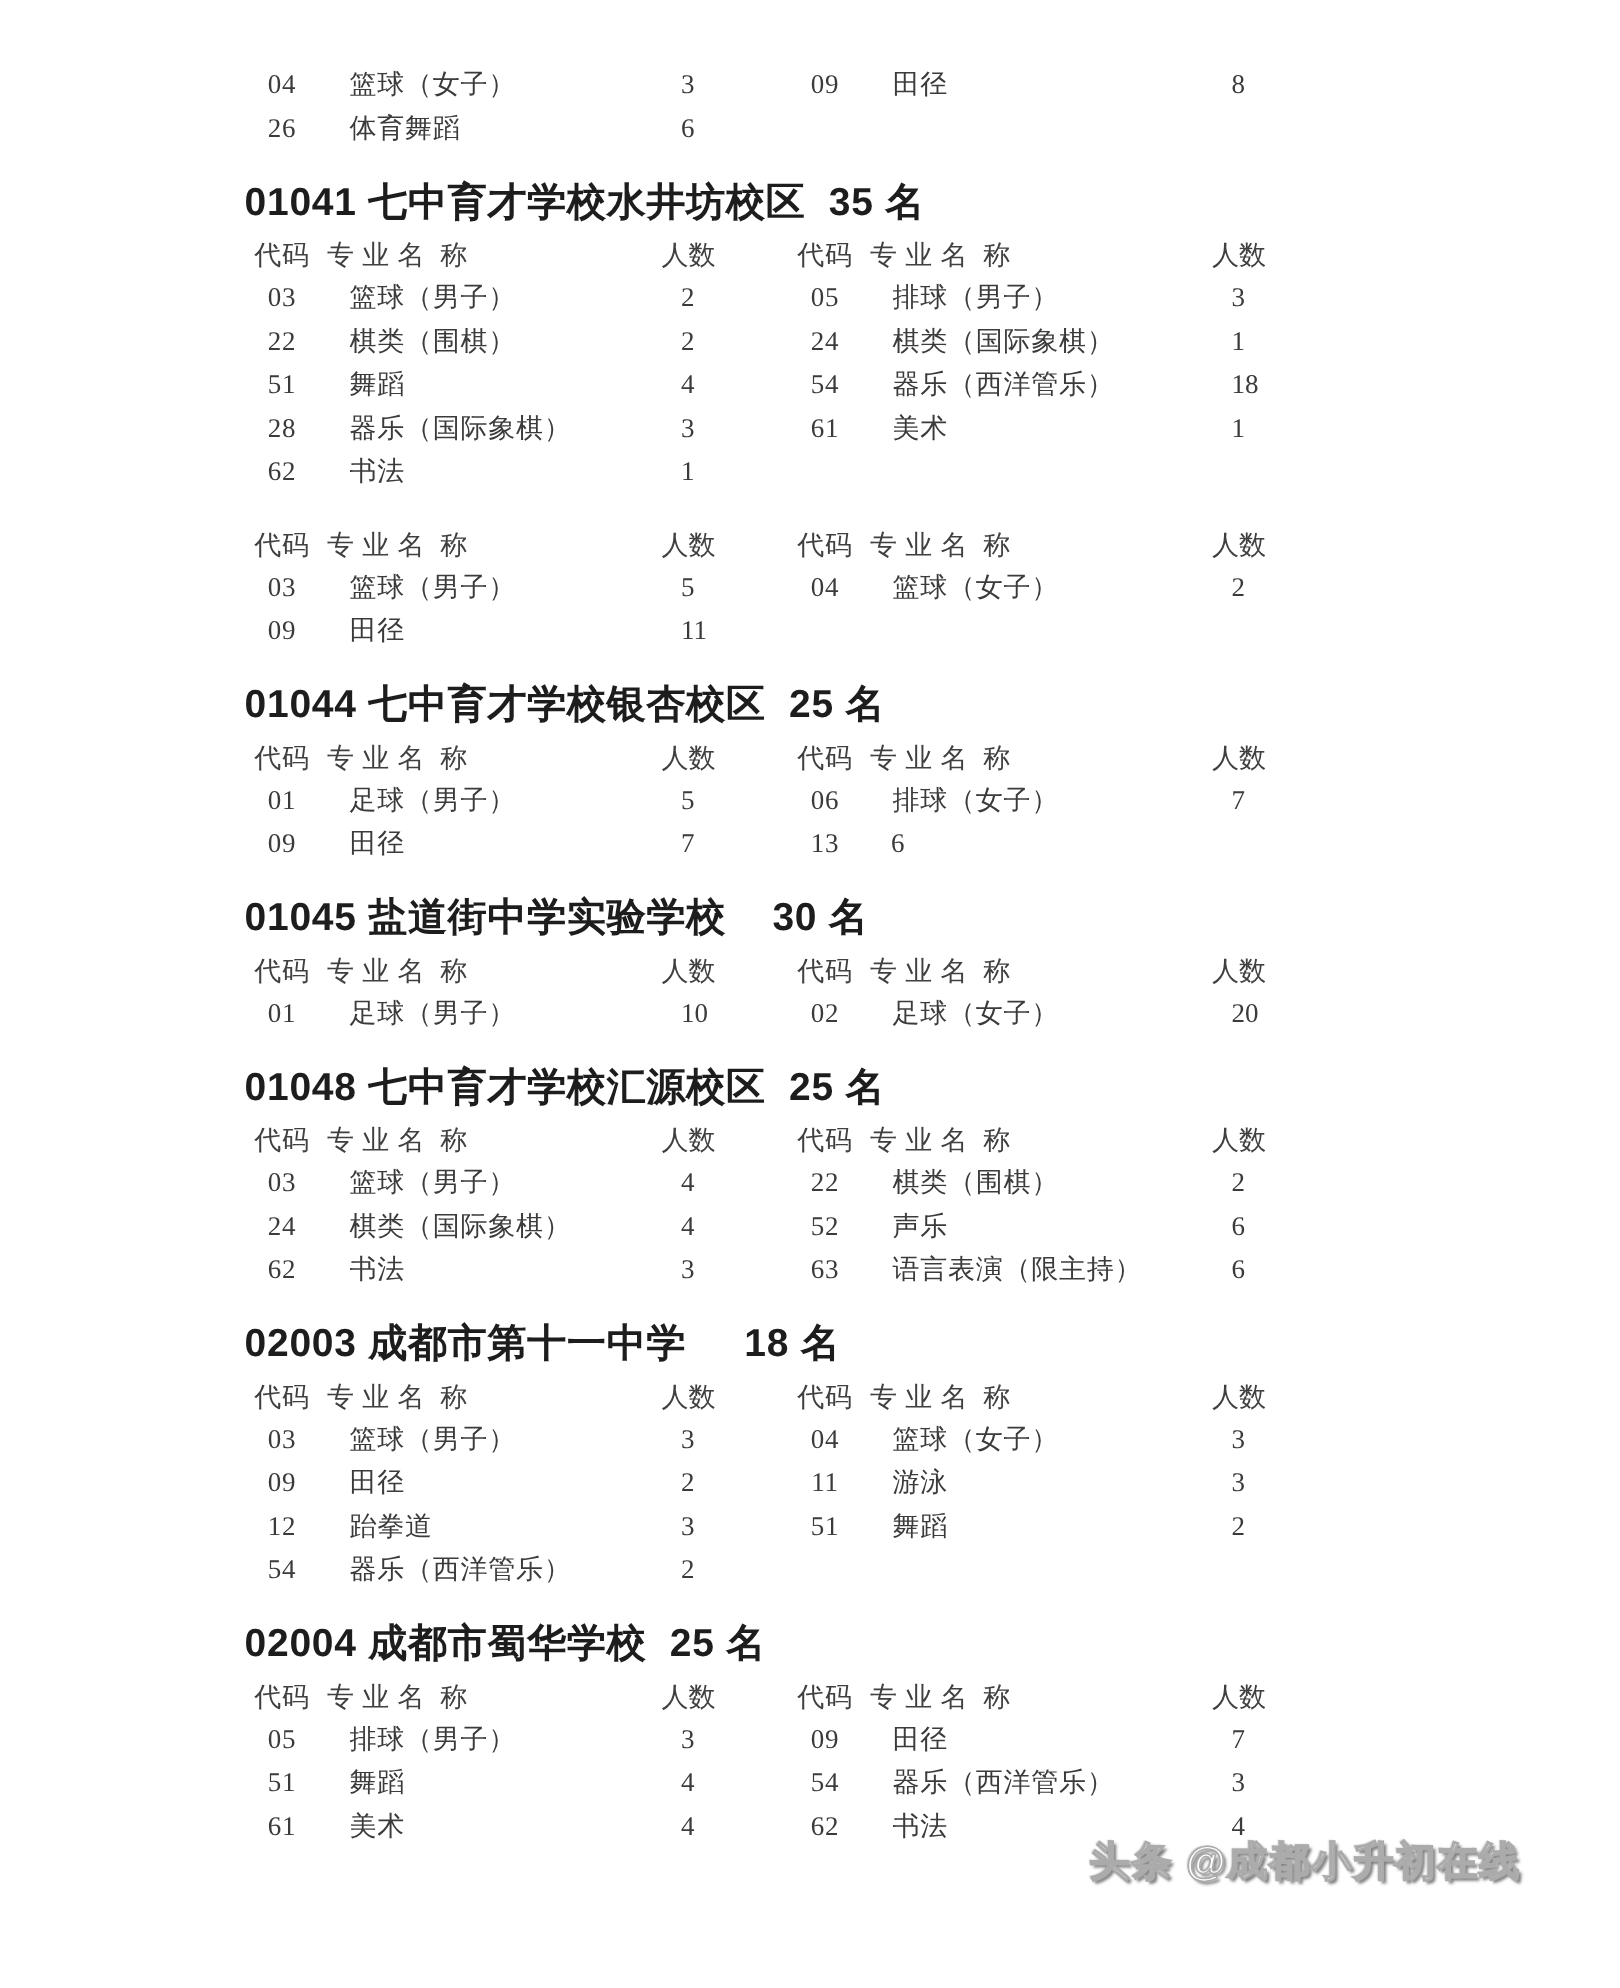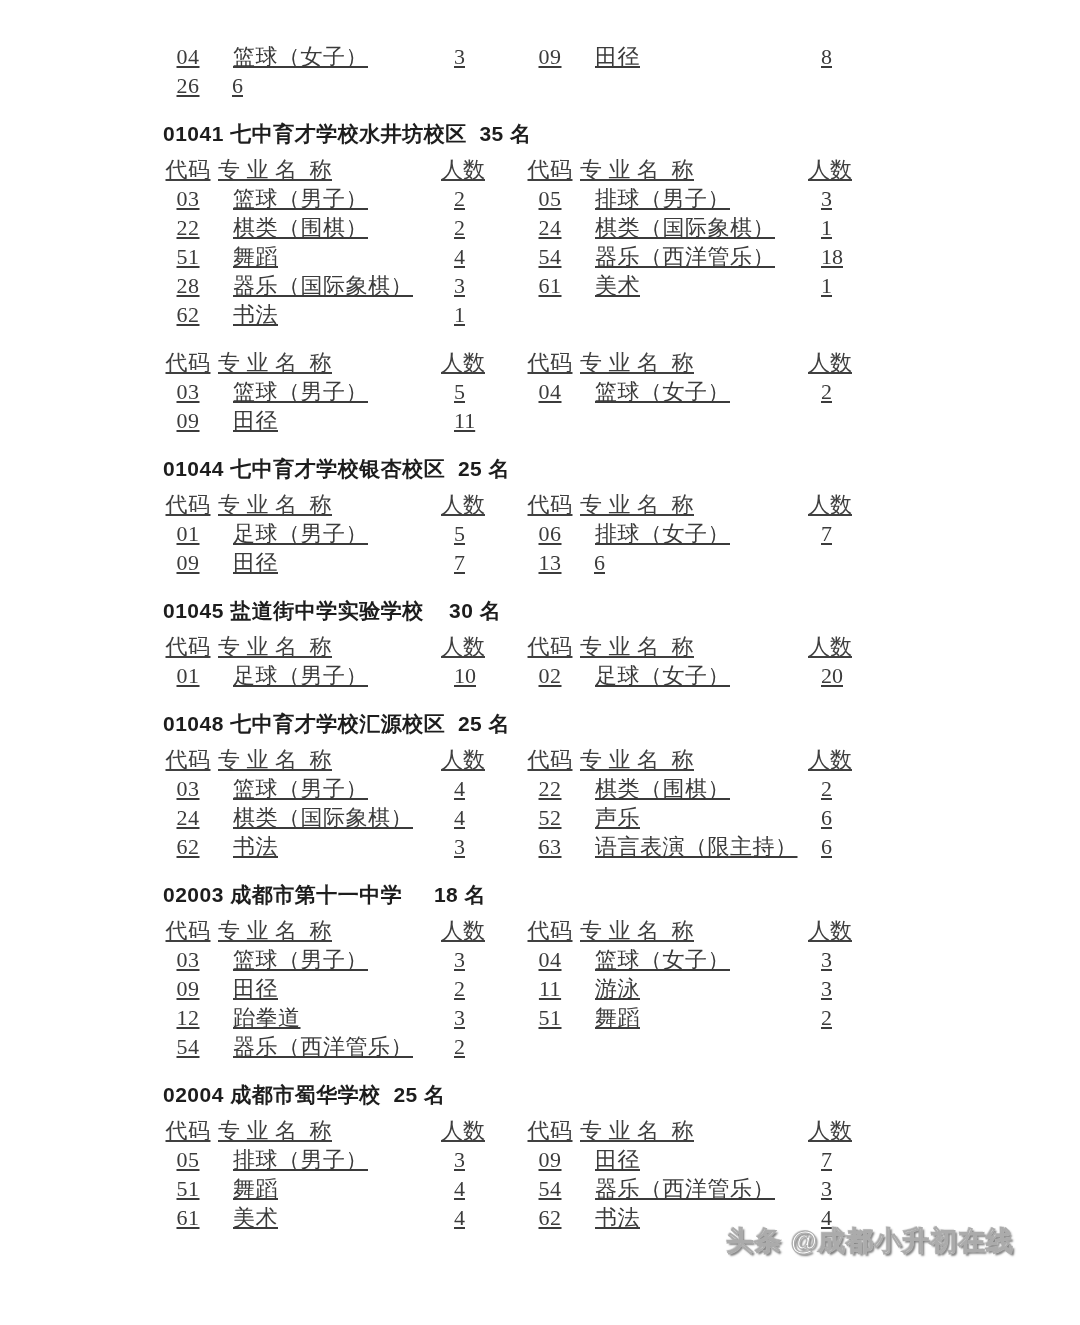--- a/index.html
+++ b/index.html
@@ -14,32 +14,31 @@
   }
   .document-content {
     padding: 42px 0 0 163px;
   }
   .section { margin-top: 20px; }
   .section.no-title { margin-top: 0; }
   .section-title {
     margin: 0 0 8px 0;
     font-family: "Liberation Sans", "DejaVu Sans", sans-serif;
     font-weight: 700;
-    font-size: 21px;
+    font-size: 26px;
     line-height: 28px;
     color: #1d1d1d;
     white-space: pre;
     letter-spacing: 0.5px;
   }
   .row {
     display: grid;
     grid-template-columns: 50px 222px 60px 30px 50px 227px 60px;
     line-height: 29px;
-    font-size: 22px;
-    text-decoration: underline;
+    font-size: 18px;
   }
   .header-row { line-height: 28px; color: #404040; }
   .cell { white-space: pre; overflow: hidden; }
   .cell.code { text-align: center; letter-spacing: 0.5px; }
   .cell.name { padding-left: 20px; letter-spacing: 0.5px; }
   .header-row .cell.name { padding-left: 5px; }
   .cell.count { padding-left: 19px; }
   .header-row .cell.count { padding-left: 6px; }
   .watermark {
     position: absolute;
@@ -68,20 +67,21 @@
     <span class="cell name">篮球（女子）</span>
     <span class="cell count">3</span>
     <span class="cell spacer"></span>
     <span class="cell code">09</span>
     <span class="cell name">田径</span>
     <span class="cell count">8</span>
   </div>
 
   <div class="row data-row">
     <span class="cell code">26</span>
+    <span class="cell name">体育舞蹈</span>
     <span class="cell count">6</span>
     <span class="cell spacer"></span>
     <span class="cell code"></span>
     <span class="cell name"></span>
     <span class="cell count"></span>
   </div>
 </div>
   </section>
 
   <section class="section">

